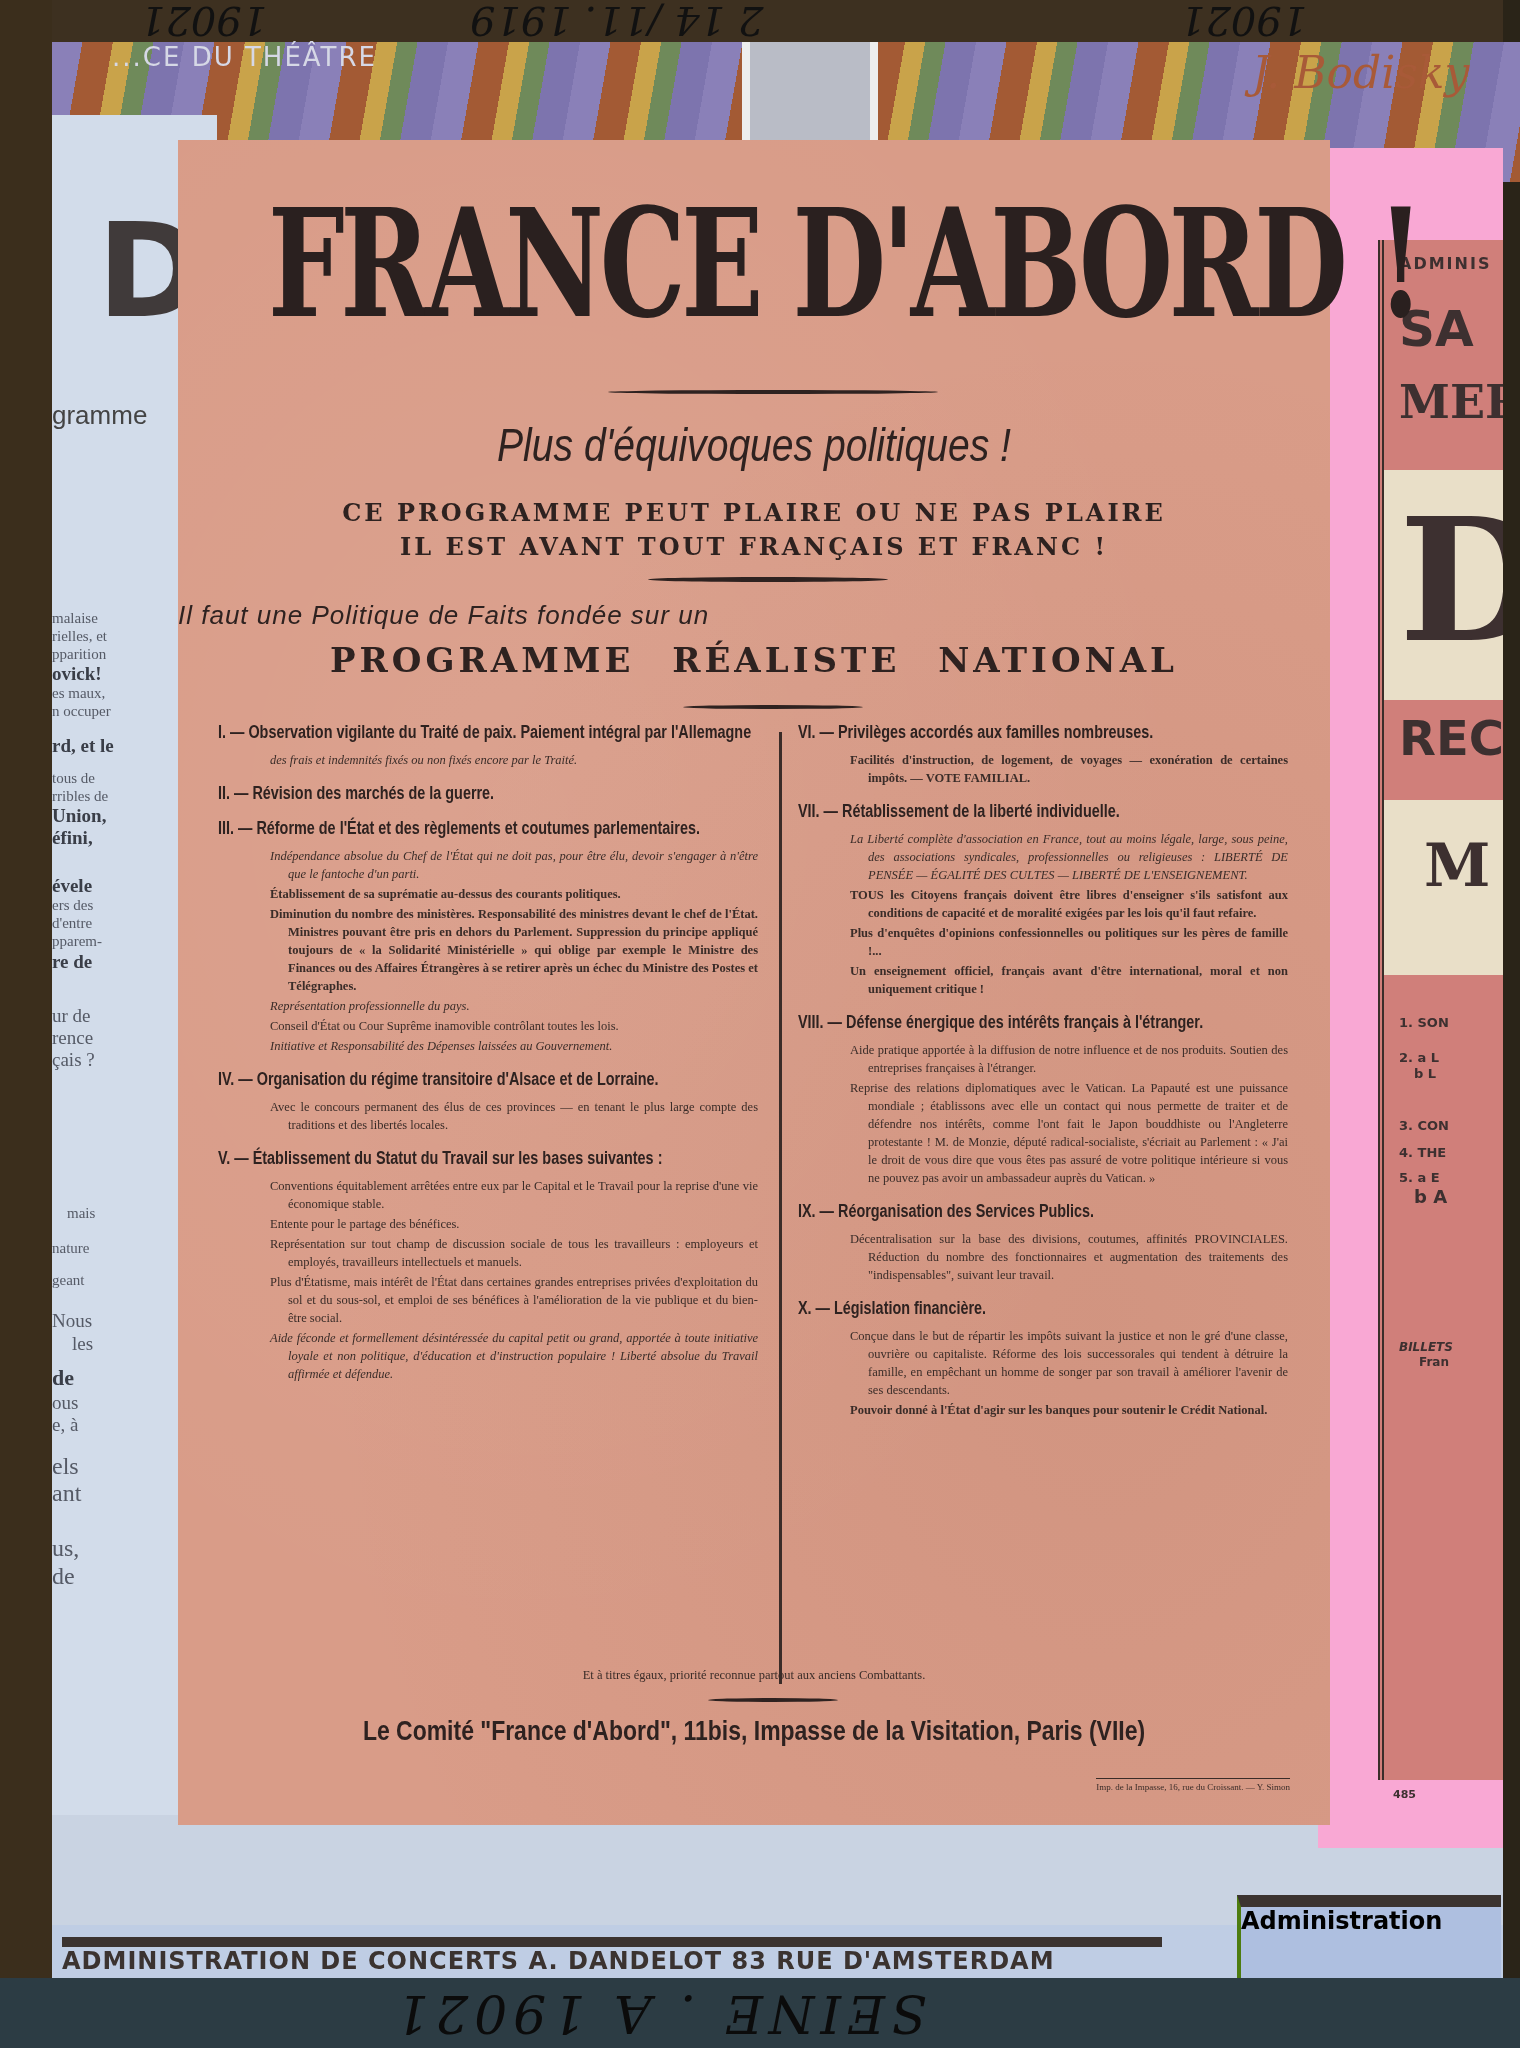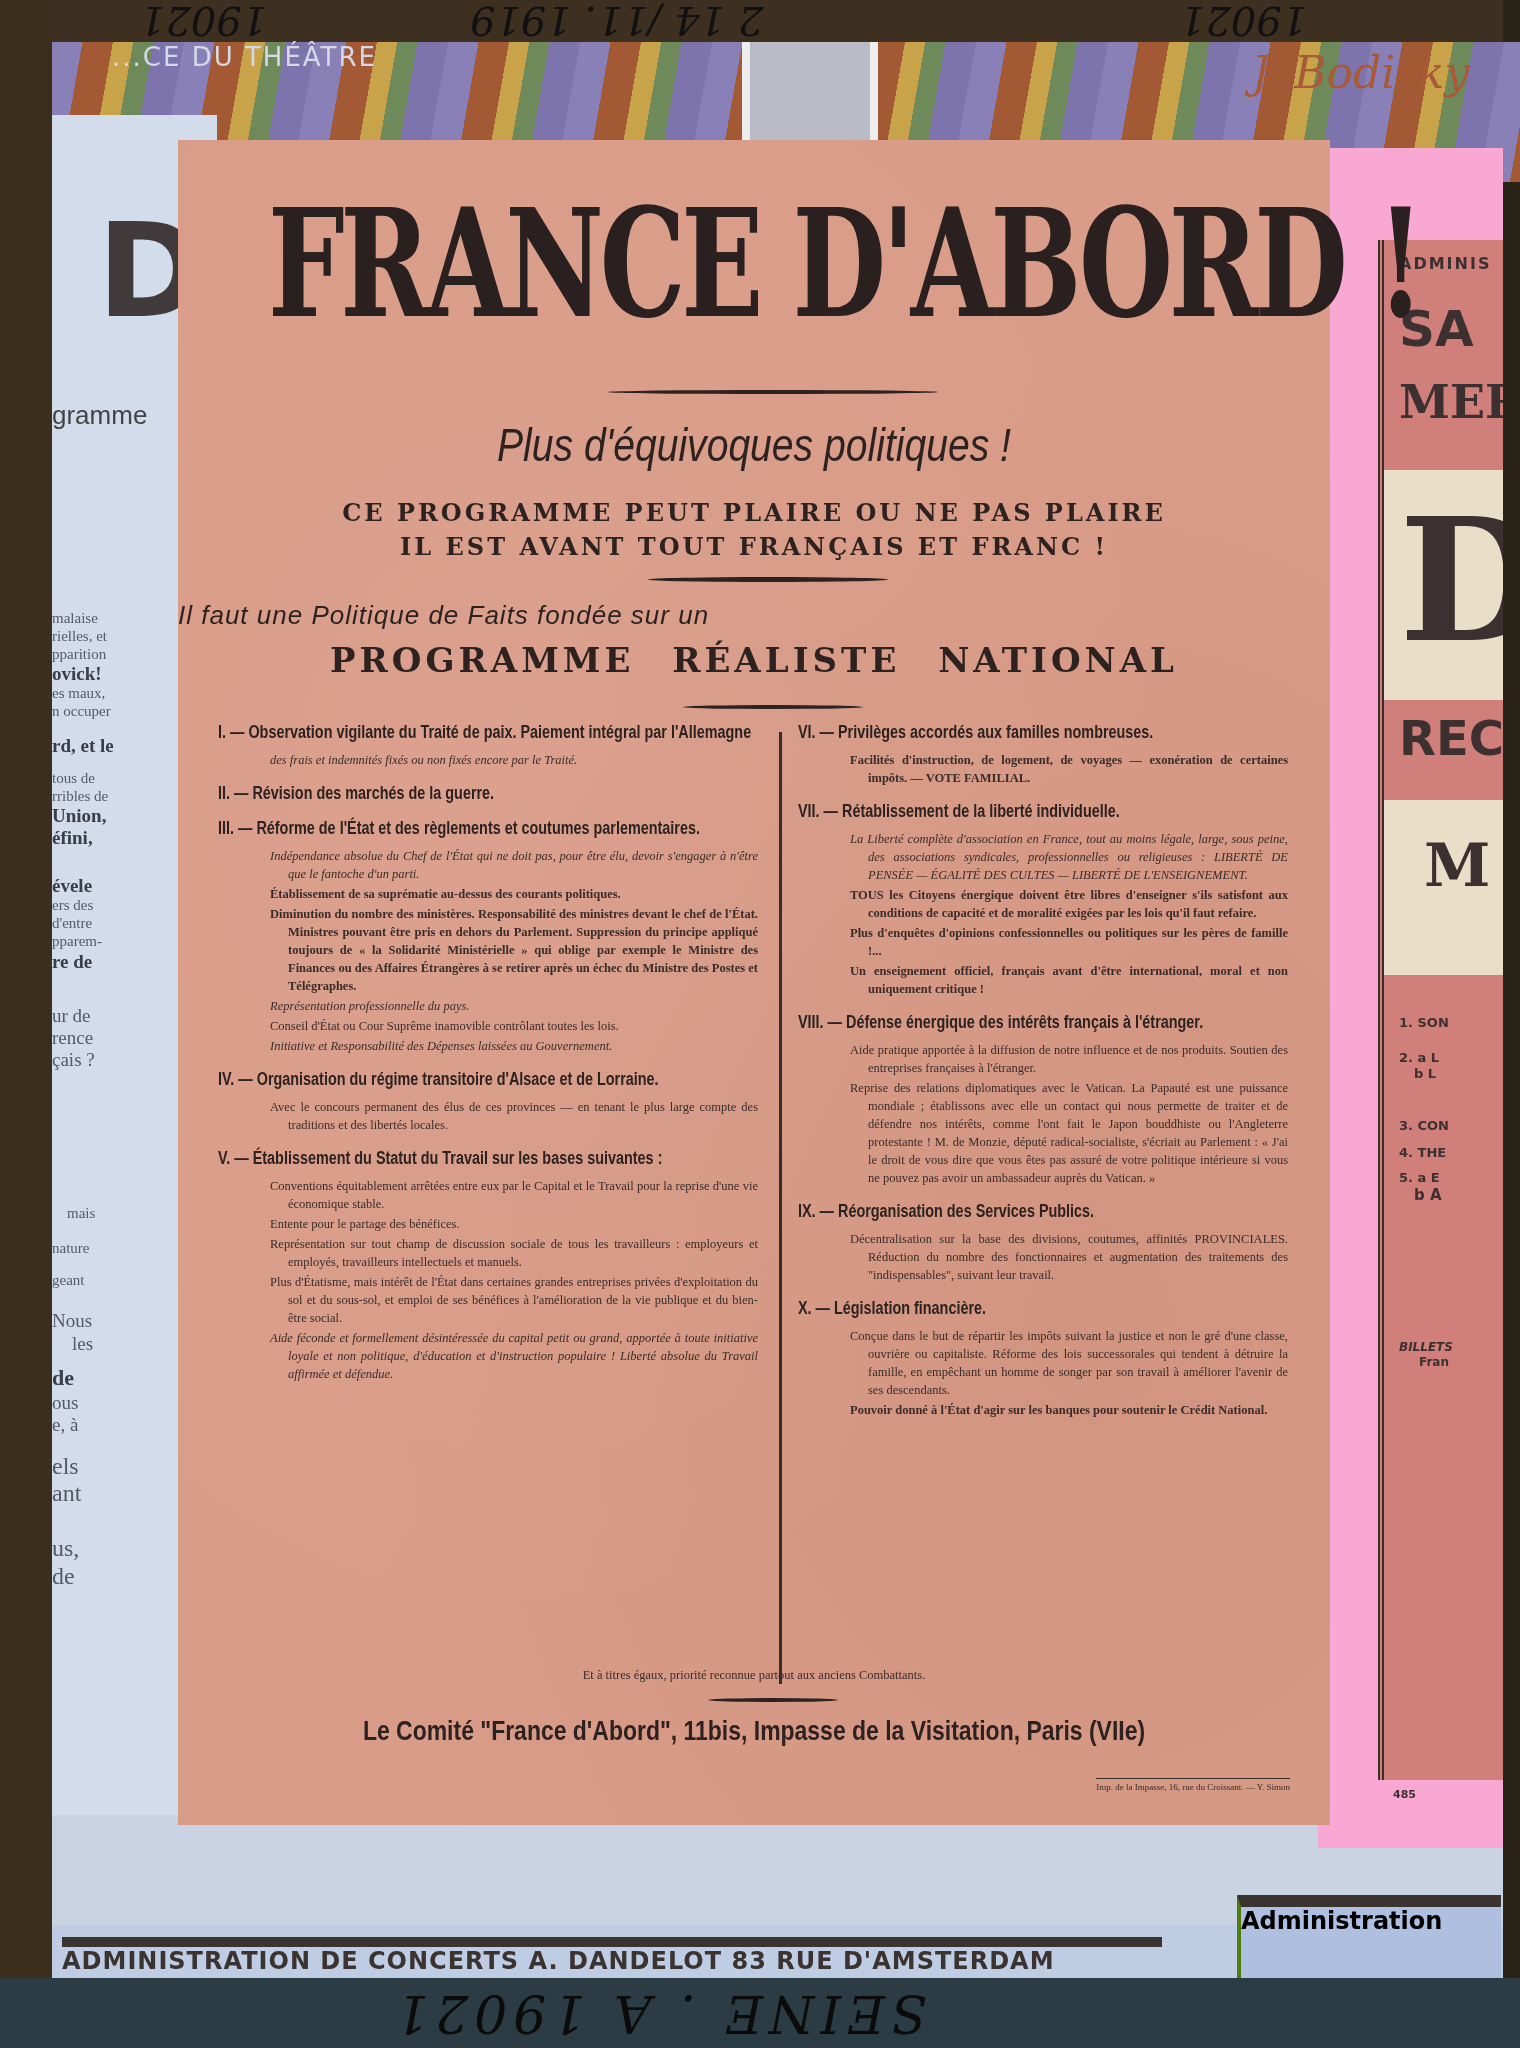--- a/index.html
+++ b/index.html
@@ -119,21 +119,21 @@
     <div class="t" style="top:240px;font-size:170px;font-family:'DejaVu Serif',serif">D</div>
     <div class="t" style="top:470px;font-size:48px">RECO</div>
     <div class="cream" style="top:560px;height:175px"></div>
     <div class="t" style="top:590px;font-size:60px;font-family:'DejaVu Serif',serif;left:40px">M</div>
     <div class="t" style="top:775px;font-size:13px">1. SON</div>
     <div class="t" style="top:810px;font-size:13px">2. a L</div>
     <div class="t" style="top:826px;font-size:13px;left:30px">b L</div>
     <div class="t" style="top:878px;font-size:13px">3. CON</div>
     <div class="t" style="top:905px;font-size:13px">4. THE</div>
     <div class="t" style="top:930px;font-size:13px">5. a E</div>
-    <div class="t" style="top:946px;font-size:15px;left:30px">b A</div>
+    <div class="t" style="top:946px;font-size:18px;left:30px">b A</div>
     <div class="t" style="top:1100px;font-size:12px;font-style:italic">BILLETS</div>
     <div class="t" style="top:1115px;font-size:12px;left:35px">Fran</div>
   </div>
   <div class="t" style="top:1640px;left:75px;font-size:11px;position:absolute">485</div>
 </div>
 
 <div class="bottom-strip">
   <div class="concerts">ADMINISTRATION DE CONCERTS A. DANDELOT 83 RUE D'AMSTERDAM</div>
   <div class="admin2">Administration</div>
 </div>
@@ -182,21 +182,21 @@
       </div>
     </div>
   <div class="col right" id="colR">
       <div class="sec">
         <div class="sec-h">VI. — Privilèges accordés aux familles nombreuses.</div>
         <div class="p b">Facilités d'instruction, de logement, de voyages — exonération de certaines impôts. — VOTE FAMILIAL.</div>
       </div>
       <div class="sec">
         <div class="sec-h">VII. — Rétablissement de la liberté individuelle.</div>
         <div class="p i">La Liberté complète d'association en France, tout au moins légale, large, sous peine, des associations syndicales, professionnelles ou religieuses : LIBERTÉ DE PENSÉE — ÉGALITÉ DES CULTES — LIBERTÉ DE L'ENSEIGNEMENT.</div>
-        <div class="p b">TOUS les Citoyens énergique doivent être libres d'enseigner s'ils satisfont aux conditions de capacité et de moralité exigées par les lois qu'il faut refaire.</div>
+        <div class="p b">TOUS les Citoyens français doivent être libres d'enseigner s'ils satisfont aux conditions de capacité et de moralité exigées par les lois qu'il faut refaire.</div>
         <div class="p b">Plus d'enquêtes d'opinions confessionnelles ou politiques sur les pères de famille !...</div>
         <div class="p b">Un enseignement officiel, français avant d'être international, moral et non uniquement critique !</div>
       </div>
       <div class="sec">
         <div class="sec-h">VIII. — Défense énergique des intérêts français à l'étranger.</div>
         <div class="p">Aide pratique apportée à la diffusion de notre influence et de nos produits. Soutien des entreprises françaises à l'étranger.</div>
         <div class="p">Reprise des relations diplomatiques avec le Vatican. La Papauté est une puissance mondiale ; établissons avec elle un contact qui nous permette de traiter et de défendre nos intérêts, comme l'ont fait le Japon bouddhiste ou l'Angleterre protestante ! M. de Monzie, député radical-socialiste, s'écriait au Parlement : « J'ai le droit de vous dire que vous êtes pas assuré de votre politique intérieure si vous ne pouvez pas avoir un ambassadeur auprès du Vatican. »</div>
       </div>
       <div class="sec">
         <div class="sec-h">IX. — Réorganisation des Services Publics.</div>

